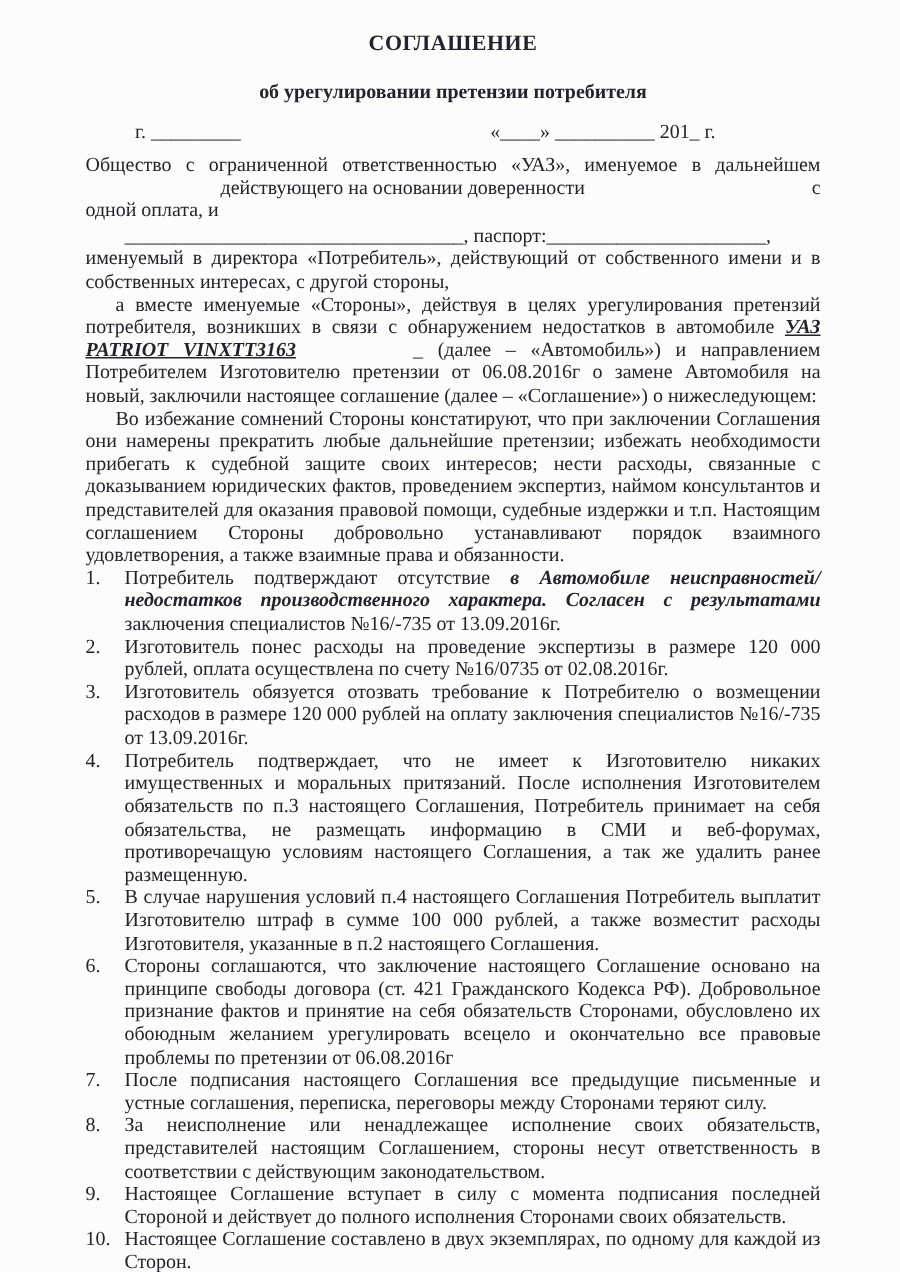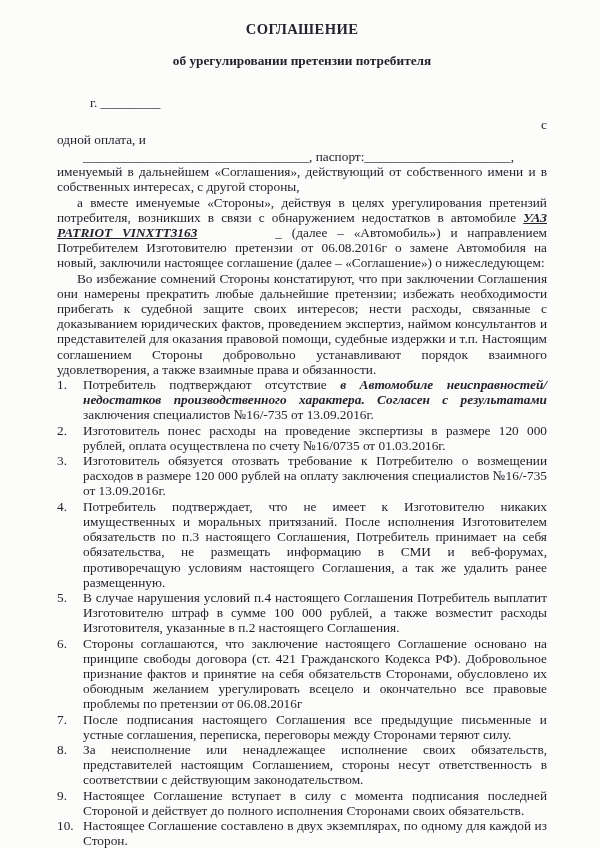--- a/index.html
+++ b/index.html
@@ -10,21 +10,21 @@
     padding: 22px 53px 0 57px;
     background: #fcfcfb;
     color: #23232e;
     font-family: Liberation Serif, serif;
     font-size: 13.3px;
     line-height: 15.2px;
     overflow: hidden;
   }
   .title { text-align: center; font-weight: bold; font-size: 14.6px; letter-spacing: .4px; }
   .subtitle { text-align: center; font-weight: bold; margin-top: 16px; }
-  .city-date { display: flex; justify-content: space-between; margin-top: 27px; padding-left: 33px; margin-right: 70px; }
+  .city-date { display: flex; justify-content: space-between; margin-top: 12px; padding-left: 33px; margin-right: 70px; }
   .para { text-align: justify; margin: 0; }
   .indent { text-indent: 20px; }
   .mt6 { margin-top: 6px; }
   .jline { display: block; text-align: justify; text-align-last: justify; }
   .attorney { display: flex; padding-left: 90px; }
   .attorney .s-tail { margin-left: auto; }
   .blankline { padding-left: 26px; white-space: nowrap; margin-top: 2px; }
   .bi { font-style: italic; font-weight: bold; }
   .car { font-style: italic; font-weight: bold; text-decoration: underline; }
   .cargap { display: inline-block; width: 78px; }
@@ -36,48 +36,51 @@
 </head>
 <body>
 
 <div class="page">
 
   <div class="title">СОГЛАШЕНИЕ</div>
   <div class="subtitle">об урегулировании претензии потребителя</div>
 
   <div class="city-date">
     <span>г. _________</span>
+    <span>«____» __________ 201_ г.</span>
   </div>
 
   <div class="para mt6">
+    <span class="jline">Общество с ограниченной ответственностью «УАЗ», именуемое в дальнейшем</span>
   </div>
   <div class="attorney">
+    <span>действующего на основании доверенности</span>
     <span class="s-tail">с</span>
   </div>
   <div>одной оплата, и</div>
 
   <div class="blankline">
     <span>__________________________________</span><span>, паспорт:</span><span>______________________</span><span>,</span>
   </div>
-  <div class="para">именуемый в дальнейшем «Соглашения», действующий от собственного имени и в собственных интересах, с другой стороны,</div>
+  <div class="para">именуемый в директора «Потребитель», действующий от собственного имени и в собственных интересах, с другой стороны,</div>
 
   <div class="para indent">
     <span>а вместе именуемые «Стороны», действуя в целях урегулирования претензий потребителя, возникших в связи с обнаружением недостатков в автомобиле </span><span class="car">УАЗ PATRIOT VINXTT3163</span><span class="cargap"></span><span>_</span><span> (далее – «Автомобиль») и направлением Потребителем Изготовителю претензии от 06.08.2016г о замене Автомобиля на новый, заключили настоящее соглашение (далее – «Соглашение») о нижеследующем:</span>
   </div>
 
   <div class="para indent">Во избежание сомнений Стороны констатируют, что при заключении Соглашения они намерены прекратить любые дальнейшие претензии; избежать необходимости прибегать к судебной защите своих интересов; нести расходы, связанные с доказыванием юридических фактов, проведением экспертиз, наймом консультантов и представителей для оказания правовой помощи, судебные издержки и т.п. Настоящим соглашением Стороны добровольно устанавливают порядок взаимного удовлетворения, а также взаимные права и обязанности.</div>
 
   <div class="clauses">
     <div class="clause">
       <span class="num">1.</span>
       <span class="ctext"><span>Потребитель подтверждают отсутствие </span><span class="bi">в Автомобиле неисправностей/недостатков производственного характера. Согласен с результатами</span><span> заключения специалистов №16/-735 от 13.09.2016г.</span></span>
     </div>
     <div class="clause">
       <span class="num">2.</span>
-      <span class="ctext">Изготовитель понес расходы на проведение экспертизы в размере 120 000 рублей, оплата осуществлена по счету №16/0735 от 01.03.2016г.</span>
+      <span class="ctext">Изготовитель понес расходы на проведение экспертизы в размере 120 000 рублей, оплата осуществлена по счету №16/0735 от 02.08.2016г.</span>
     </div>
     <div class="clause">
       <span class="num">3.</span>
       <span class="ctext">Изготовитель обязуется отозвать требование к Потребителю о возмещении расходов в размере 120 000 рублей на оплату заключения специалистов №16/-735 от 13.09.2016г.</span>
     </div>
     <div class="clause">
       <span class="num">4.</span>
       <span class="ctext">Потребитель подтверждает, что не имеет к Изготовителю никаких имущественных и моральных притязаний. После исполнения Изготовителем обязательств по п.3 настоящего Соглашения, Потребитель принимает на себя обязательства, не размещать информацию в СМИ и веб-форумах, противоречащую условиям настоящего Соглашения, а так же удалить ранее размещенную.</span>
     </div>
     <div class="clause">

